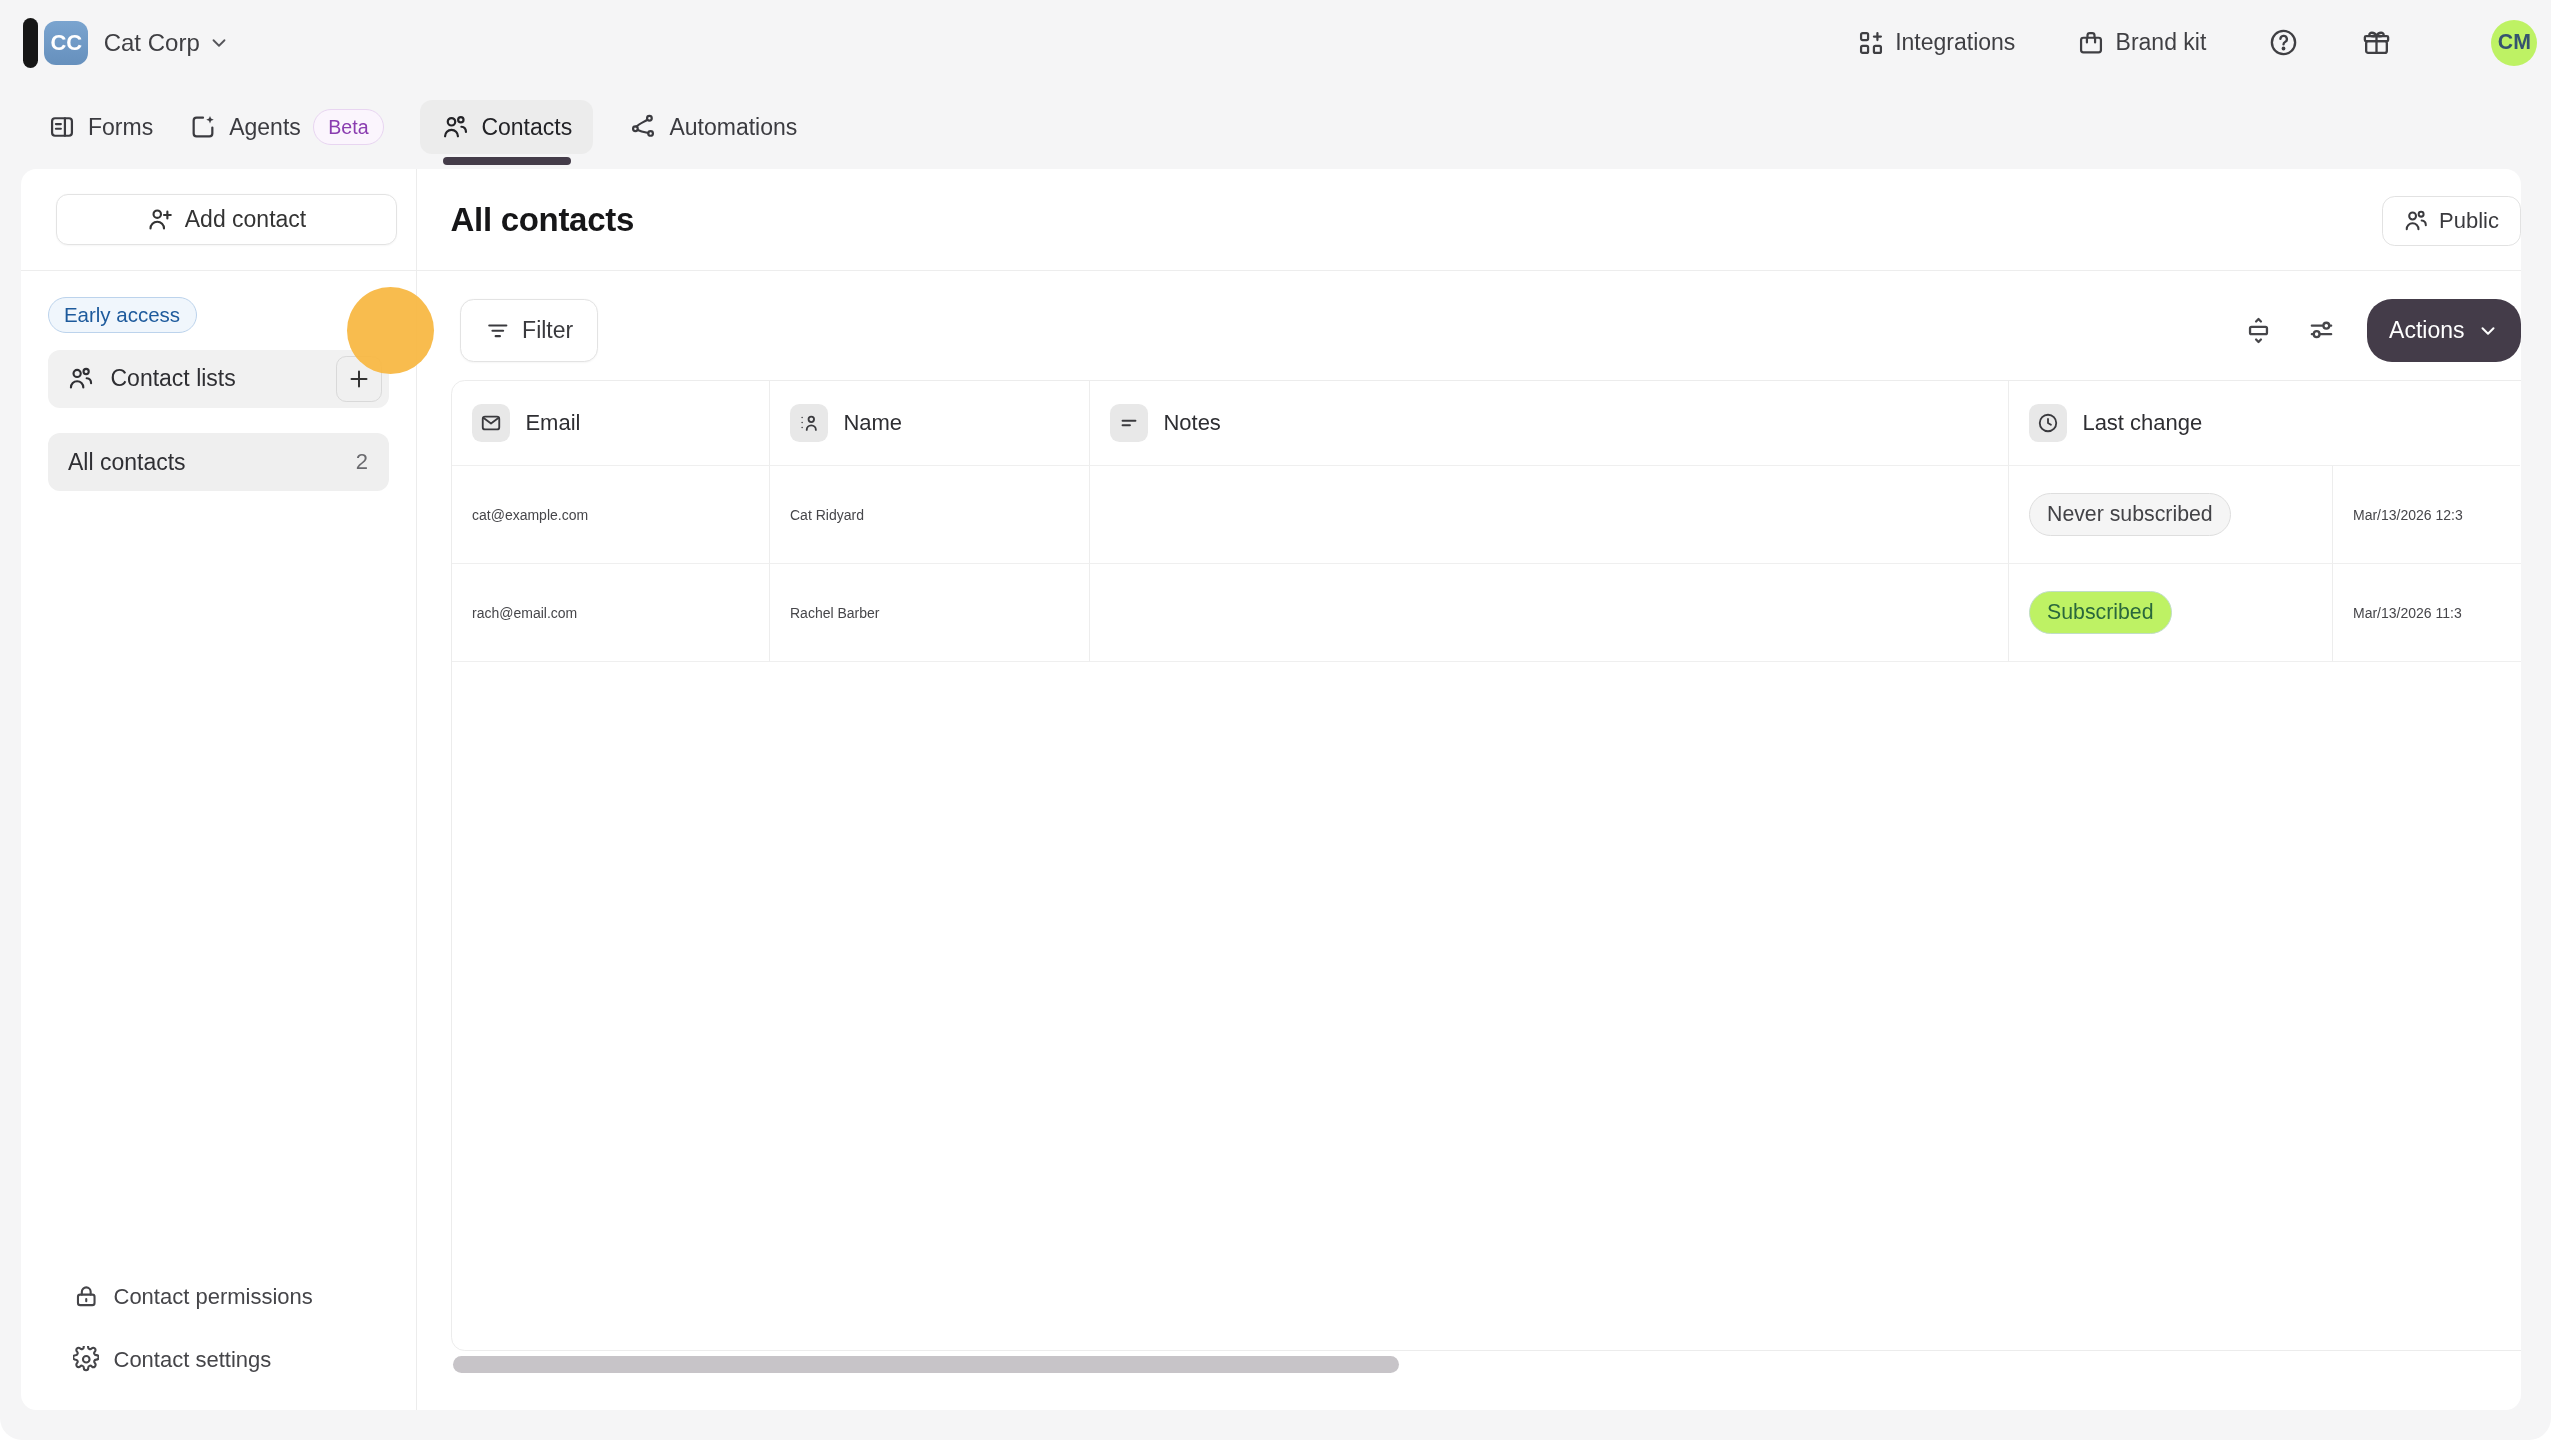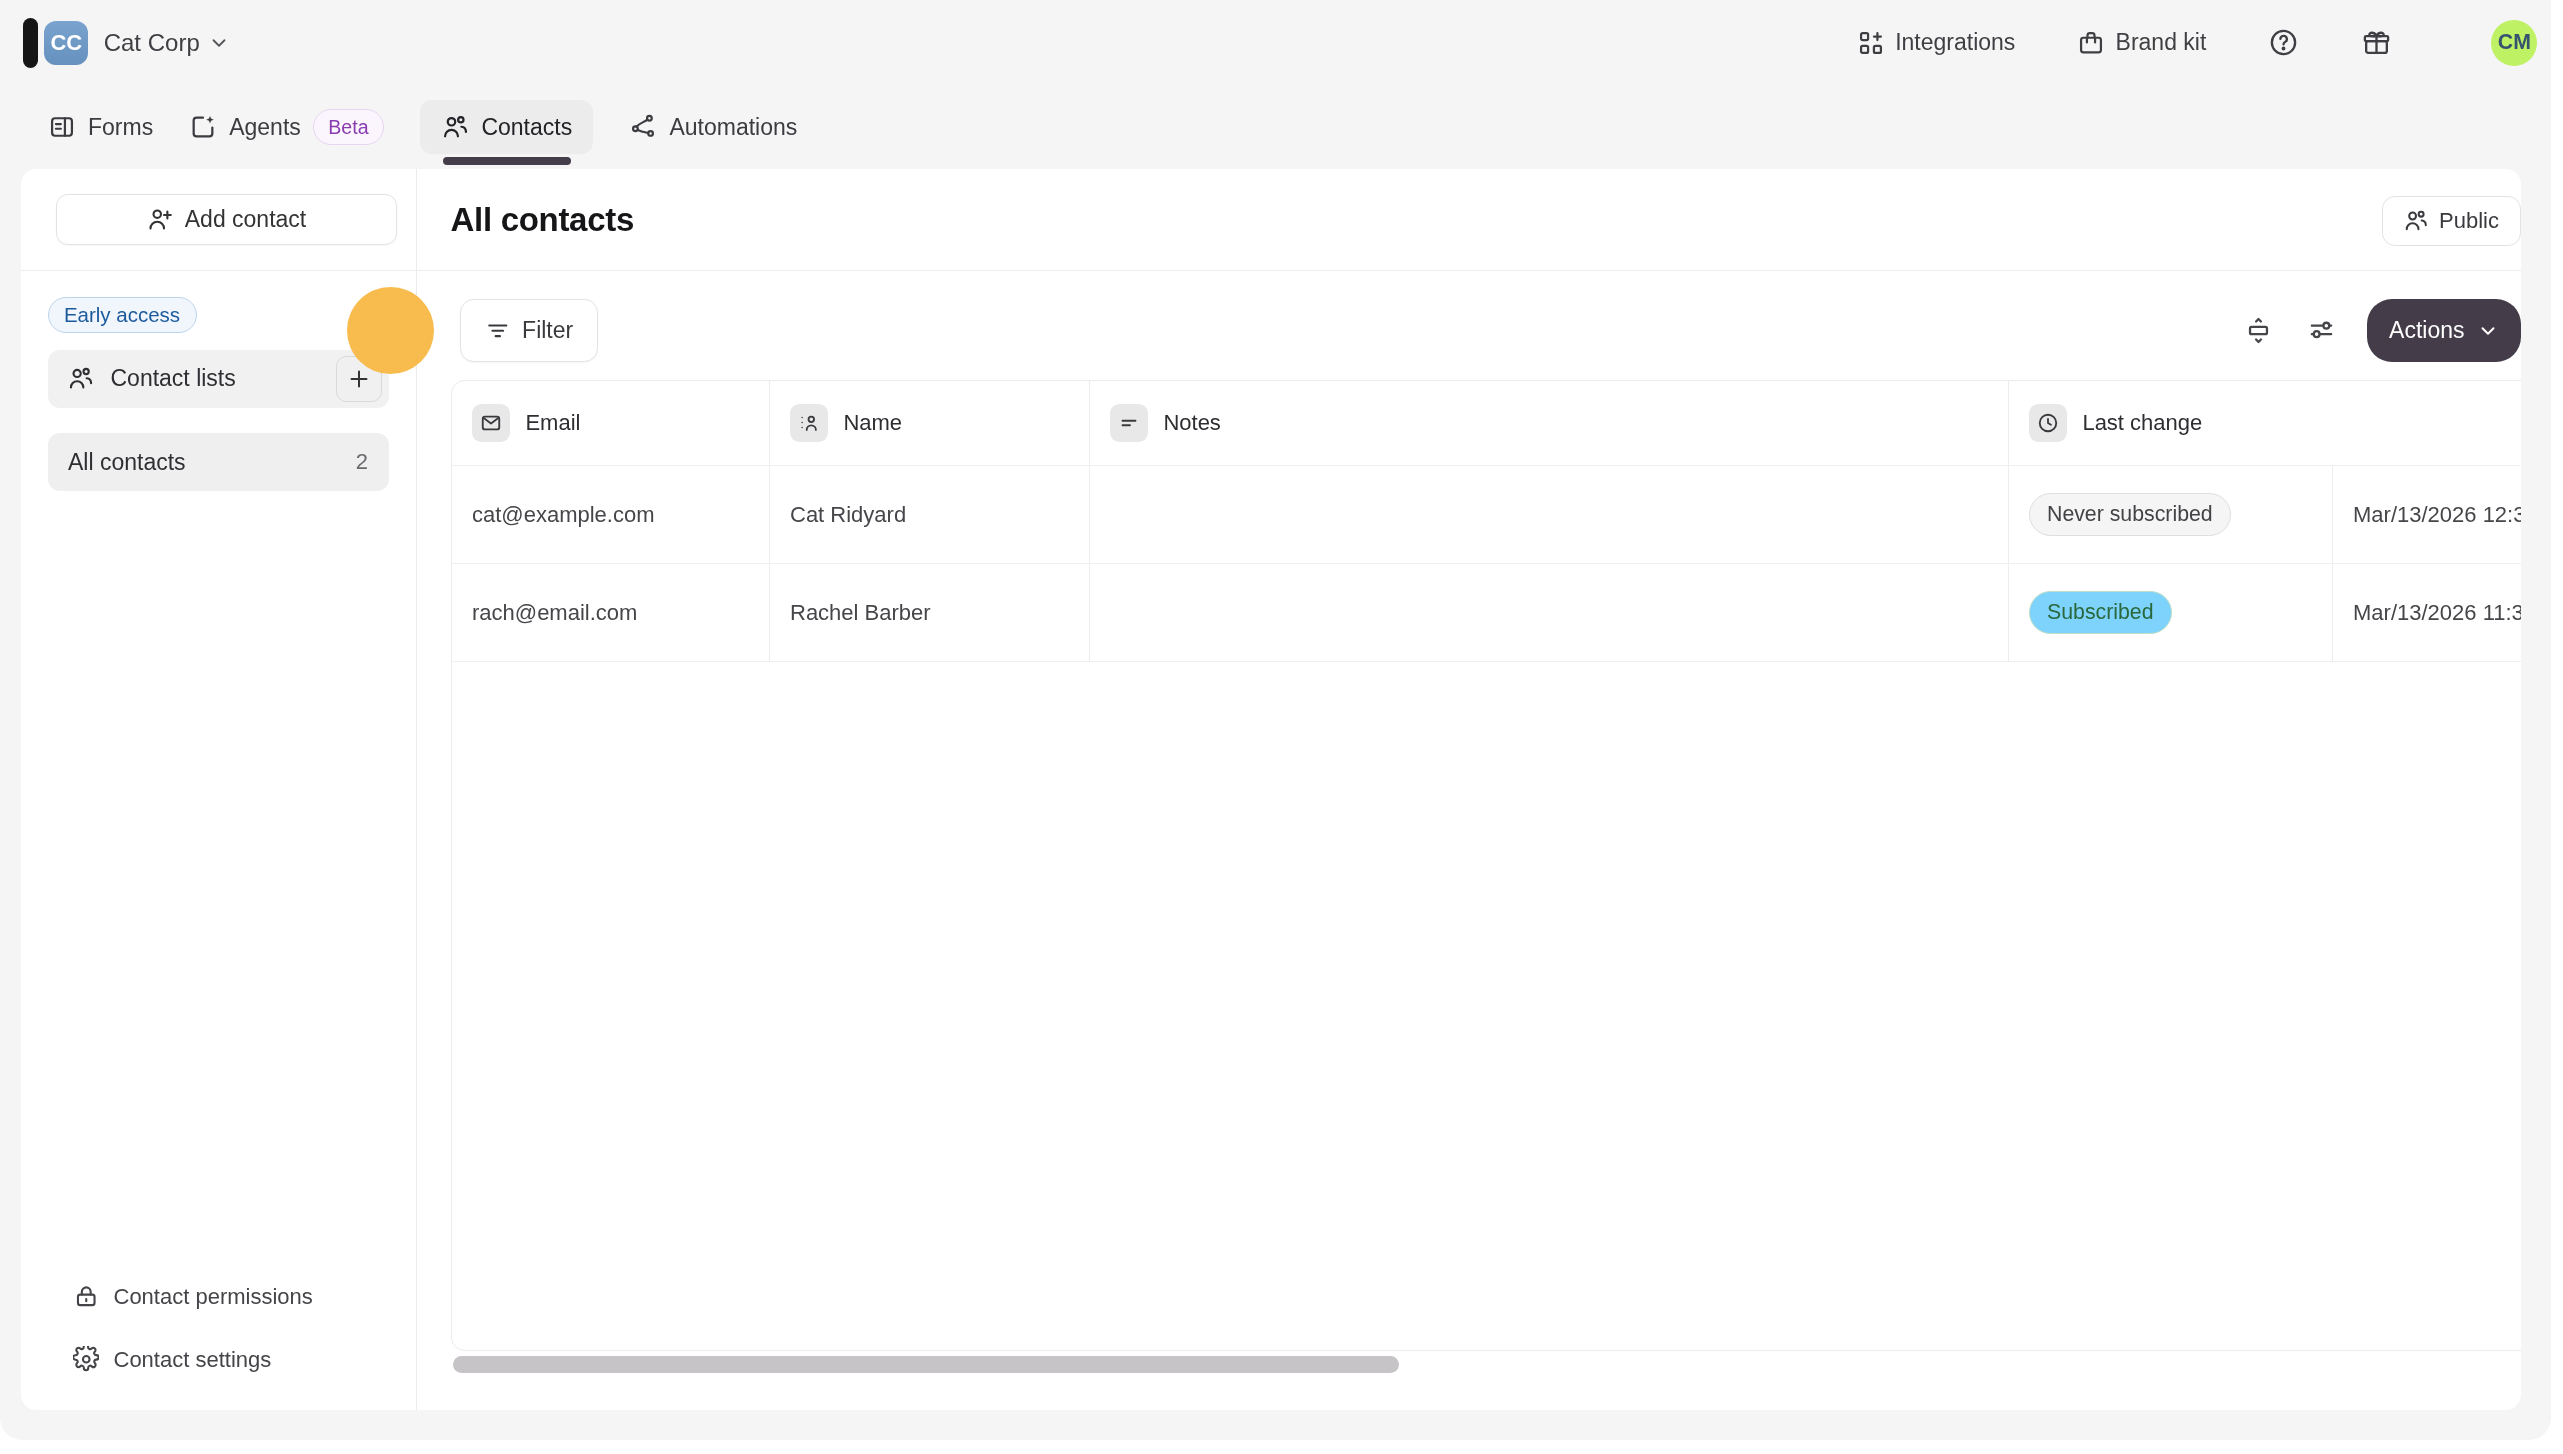--- a/index.html
+++ b/index.html
@@ -85,24 +85,24 @@
     background:#fff; border:1.3px solid #ececec; border-radius:13.7px; }
   .trow { display:flex; }
   .thead { height:85px; }
   .tdata { height:98px; }
   .cell { display:flex; align-items:center; padding-left:20.5px; border-right:0.9px solid #ededed; border-bottom:0.9px solid #efefef; flex:none; }
   .cell.last { border-right:none; }
   .c1{width:318px;} .c2{width:320px;} .c3{width:919px;} .c4{width:324px;} .c5{width:511px;}
   .col-ic { width:38px; height:38px; border-radius:9.4px; background:#e8e8e8; flex:none;
     display:flex; align-items:center; justify-content:center; }
   .col-lbl { margin-left:15.4px; font-size:22px; font-weight:500; color:#2e2e32; white-space:nowrap; overflow:hidden; }
-  .cellv { font-size:22px; color:#46464a; white-space:nowrap; }
+  .cellv { font-size:14px; color:#46464a; white-space:nowrap; }
   .pill { font-size:21.3px; font-weight:500; border-radius:853px; padding:7.7px 17px; white-space:nowrap; }
   .pill.neutral { background:#f5f5f5; border:1.3px solid #dedede; color:#434347; }
-  .pill.success { background:#7dd3fc; border:1.3px solid #c0ddc7; color:#2a683c; }
+  .pill.success { background:#bef264; border:1.3px solid #c0ddc7; color:#2a683c; }
 
   .hscroll { position:absolute; left:36px; top:1187px; width:946px; height:17px;
     border-radius:8.5px; background:#c7c4c8; cursor:pointer; }
 
   
   .click-dot { position:absolute; left:347px; top:287px; width:87px; height:87px;
     border-radius:50%; background:#f8b845; opacity:.95; z-index:60; pointer-events:none; }
 
   svg { display:block; }
 </style>

